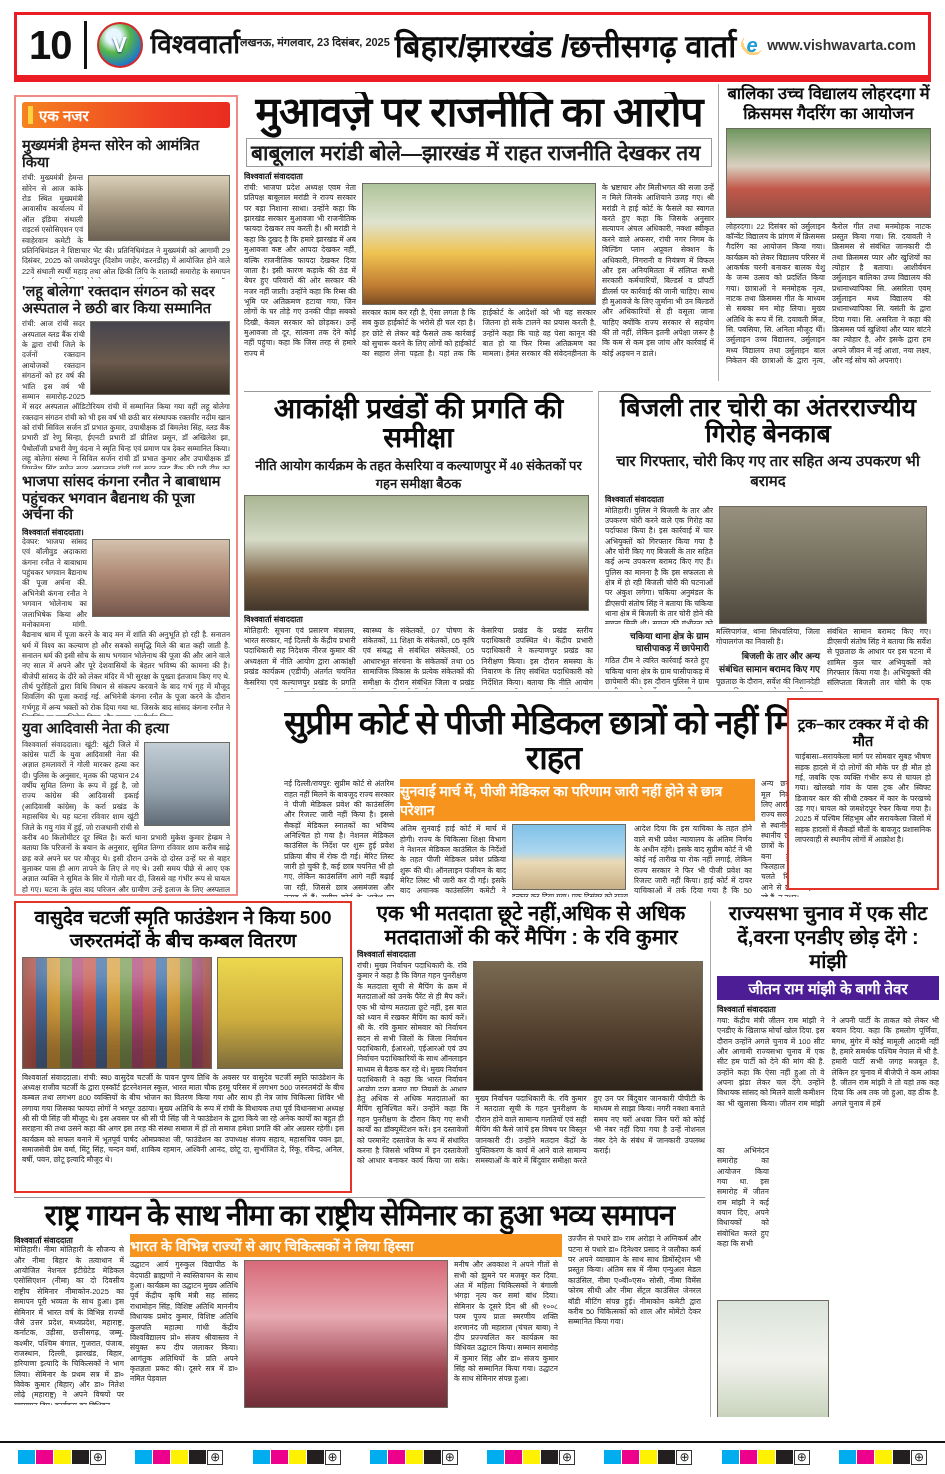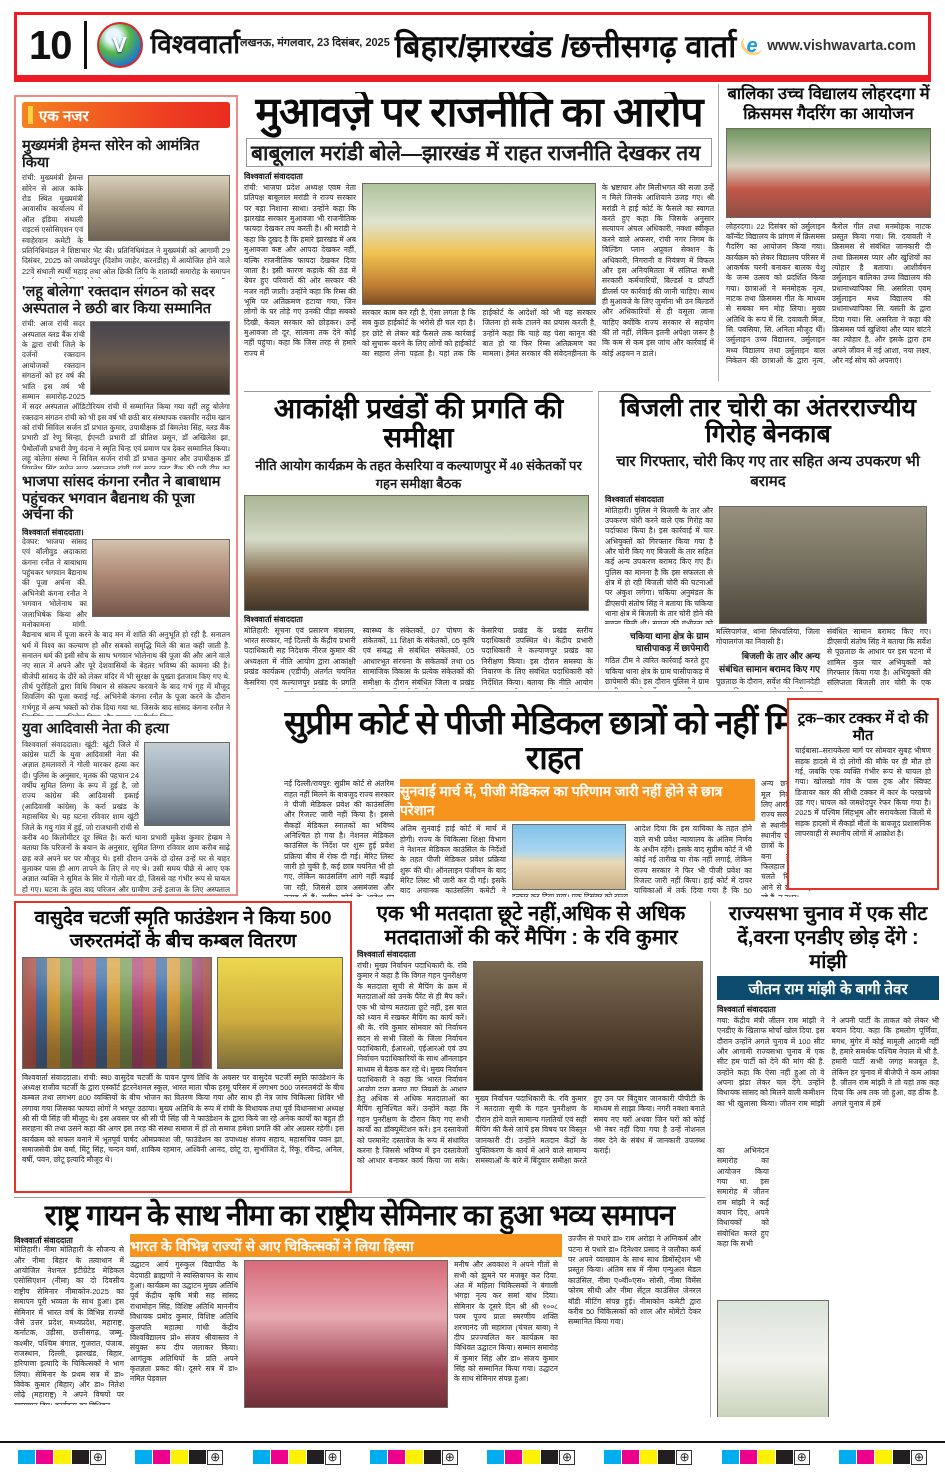--- a/index.html
+++ b/index.html
@@ -28,21 +28,21 @@
 
   
   .headline { font-weight:bold; color:#0c0c0c; }
   .byline { font-size:8px; font-weight:bold; color:#111; }
   .bodytxt { font-size:7.5px; line-height:1.38; text-align:justify; color:#1f1f1f; overflow:hidden; }
   .cols2 { column-count:2; column-gap:7px; }
   .cols3 { column-count:3; column-gap:7px; }
   .ph { border:1px solid #6f6a60; }
   .crosshead { font-size:9px; font-weight:bold; text-align:right; margin:3px 0 2px; }
   .orange-banner { background:#f7941e; color:#ffffff; font-weight:bold; }
-  .red-banner { background:#0c4a6e; color:#ffffff; font-weight:bold; text-align:center; }
+  .red-banner { background:#4c1d95; color:#ffffff; font-weight:bold; text-align:center; }
 
   
   .ph-indoor  { background:linear-gradient(180deg,#d9cfb9 0%,#a89a82 45%,#6d6253 100%); }
   .ph-stage   { background:linear-gradient(180deg,#46454e 0%,#6b5a4d 55%,#3a3027 100%); }
   .ph-street  { background:linear-gradient(180deg,#d3c2ae 0%,#b08a76 45%,#74564a 100%); }
   .ph-portrait{ background:linear-gradient(180deg,#c3ced6 0%,#93a1ad 60%,#5f6b76 100%); }
   .ph-lead    { background:linear-gradient(180deg,#aec49b 0%,#dfe3cf 32%,#efc24f 58%,#c07c33 85%,#7d4f23 100%); }
   .ph-school  { background:linear-gradient(180deg,#6f965f 0%,#d9d0bf 42%,#c2584a 68%,#8f4d43 100%); }
   .ph-meeting { background:linear-gradient(180deg,#a9b694 0%,#d6dcc8 38%,#7a5f44 72%,#41362a 100%); }
   .ph-police  { background:linear-gradient(180deg,#97907f 0%,#75705f 50%,#4d473d 100%); }
@@ -98,21 +98,21 @@
   .pg { position:absolute; left:244px; top:691px; width:539px; height:206px; overflow:hidden;
     border-top:1px solid #999; padding-top:14px;margin-left:40px; }
   .pg .headline { font-size:33px; line-height:1.05; text-align:center; letter-spacing:-1px; }
   .pg-flex { display:flex; gap:6px; margin-top:4px; }
   .pg-mid { width:355px; }
   .pg-banner { font-size:14px; padding:2px 0; margin-bottom:3px; }
   .pg-midrow { display:flex; gap:6px; }
 
   
   .truck { position:absolute; left:787px; top:698px; width:152px; height:192px;
-    border:2px solid #e6332a; padding:10px 6px; overflow:hidden; background:#fff; }
+    border:2px solid #e6332a; padding:16px 6px; overflow:hidden; background:#fff; }
   .truck .headline { font-size:14.5px; line-height:1.15; text-align:center; margin-bottom:3px; }
 
   
   .blanket { position:absolute; left:14px; top:901px; width:338px; height:292px;
     border:2px solid #e6332a; padding:4px 6px; overflow:hidden; background:#fff; }
   .blanket .headline { font-size:19px; line-height:1.2; text-align:center; margin-bottom:4px; }
   .blanket-photos { display:flex; gap:5px; margin-bottom:4px; }
 
   .voter { position:absolute; left:357px; top:901px; width:348px; height:292px; overflow:hidden; }
   .voter .headline { font-size:20.5px; line-height:1.15; text-align:center; }

